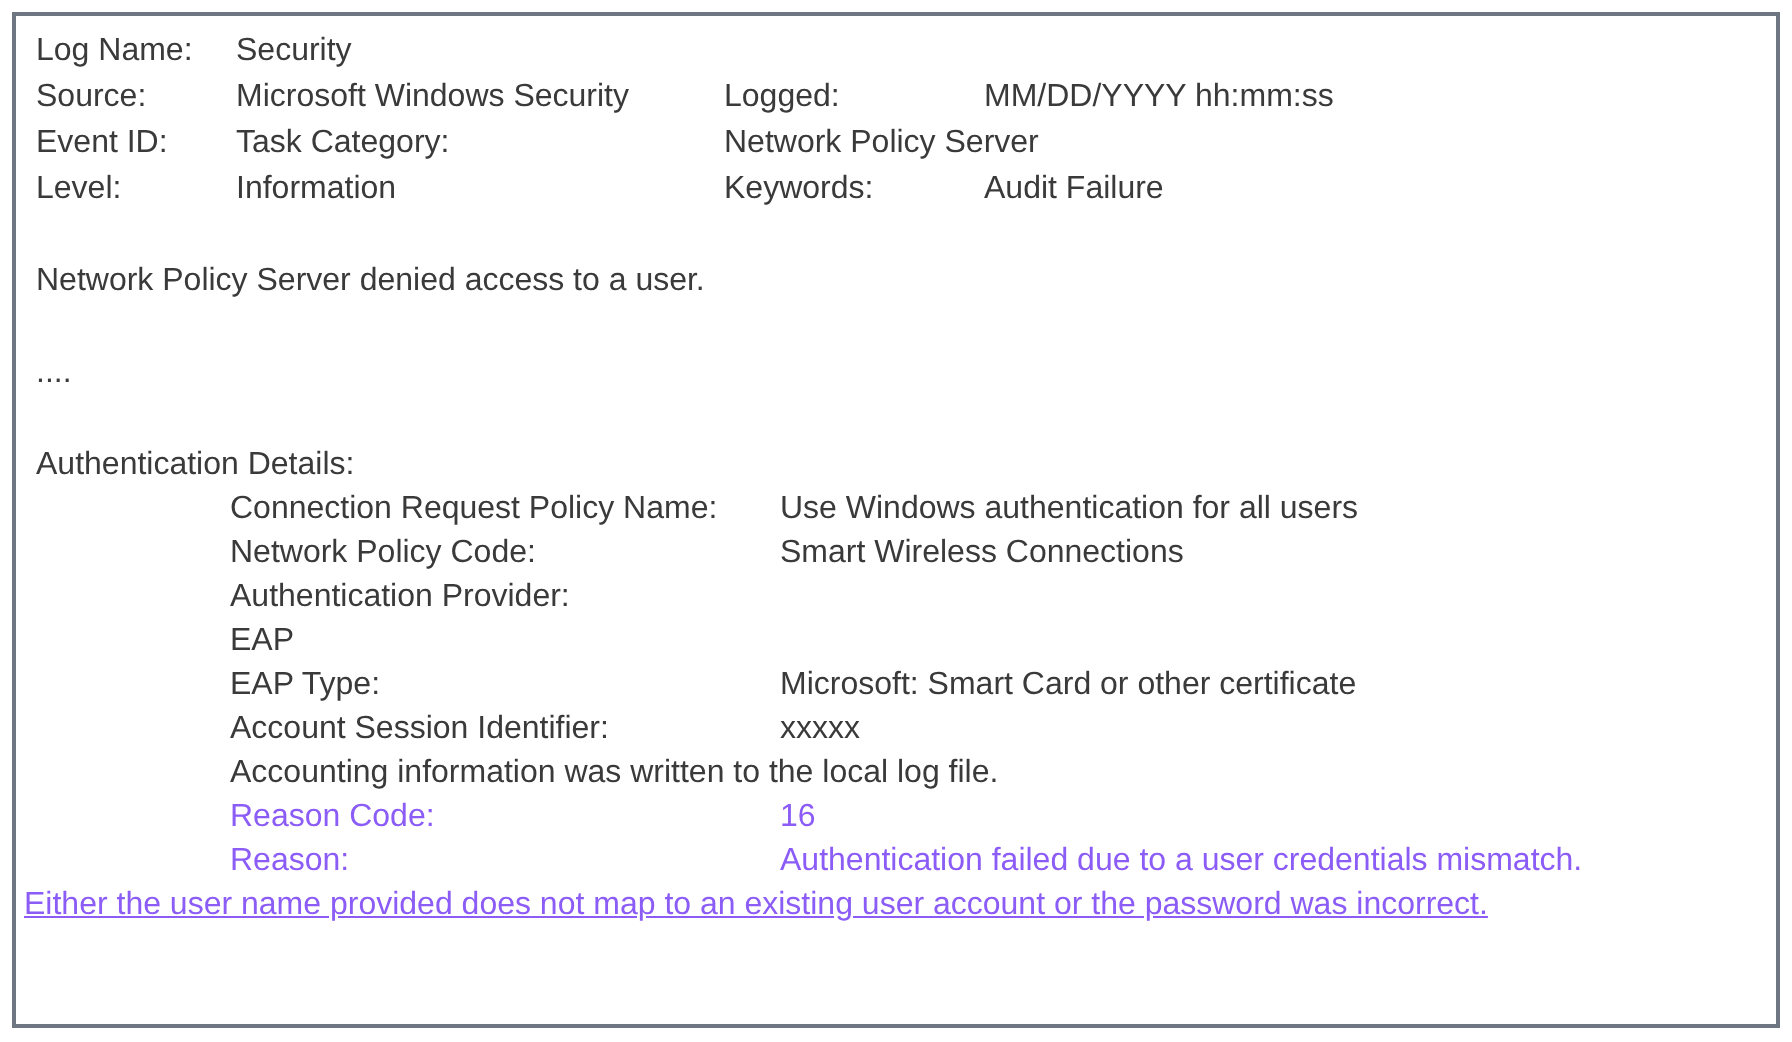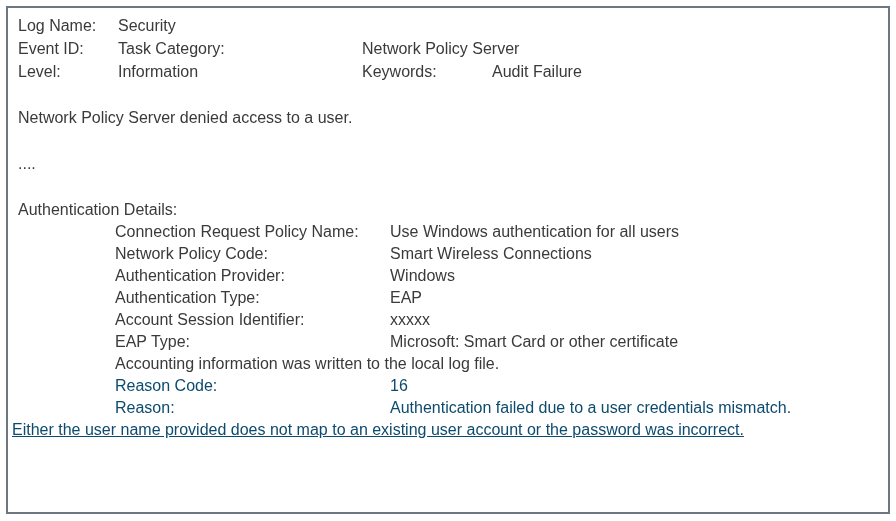--- a/index.html
+++ b/index.html
@@ -31,21 +31,21 @@
   }
   .spacer { height: 23px; }
   .line { line-height: 23px; white-space: nowrap; }
   .drow {
     display: grid;
     grid-template-columns: 275px 1fr;
     padding-left: 97px;
     line-height: 22px;
     white-space: nowrap;
   }
-  .red { color: #0c4a6e; }
+  .red { color: #8b5cf6; }
   .footer-note {
     line-height: 22px;
     margin-left: -6px;
     white-space: nowrap;
     text-decoration: underline;
   }
 </style>
 </head>
 <body>
 
@@ -53,20 +53,26 @@
 
   <div>
 
       <div class="hrow">
         <span>Log Name:</span>
         <span>Security</span>
         <span></span>
         <span></span>
       </div>
 
+      <div class="hrow">
+        <span>Source:</span>
+        <span>Microsoft Windows Security</span>
+        <span>Logged:</span>
+        <span>MM/DD/YYYY hh:mm:ss</span>
+      </div>
 
       <div class="hrow">
         <span>Event ID:</span>
         <span>Task Category:</span>
         <span>Network Policy Server</span>
       </div>
 
       <div class="hrow">
         <span>Level:</span>
         <span>Information</span>
@@ -94,39 +100,37 @@
         <span>Use Windows authentication for all users</span>
       </div>
 
       <div class="drow">
         <span>Network Policy Code:</span>
         <span>Smart Wireless Connections</span>
       </div>
 
       <div class="drow">
         <span>Authentication Provider:</span>
-        <span>Windows</span>
       </div>
 
       <div class="drow">
       </div>
 
       <div class="drow">
-        <span>Authentication Type:</span>
         <span>EAP</span>
+      </div>
+
+      <div class="drow">
+        <span>EAP Type:</span>
+        <span>Microsoft: Smart Card or other certificate</span>
       </div>
 
       <div class="drow">
         <span>Account Session Identifier:</span>
         <span>xxxxx</span>
-      </div>
-
-      <div class="drow">
-        <span>EAP Type:</span>
-        <span>Microsoft: Smart Card or other certificate</span>
       </div>
 
       <div class="drow">
         <span>Accounting information was written to the local log file.</span>
       </div>
 
       <div class="drow red">
         <span>Reason Code:</span>
         <span>16</span>
       </div>

